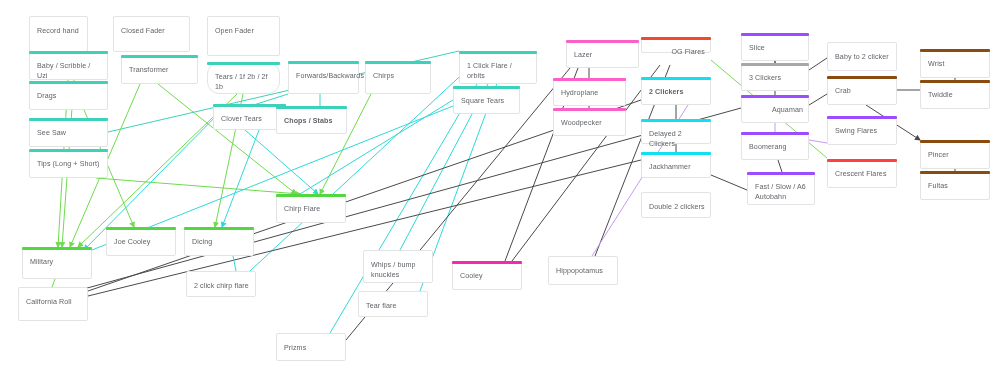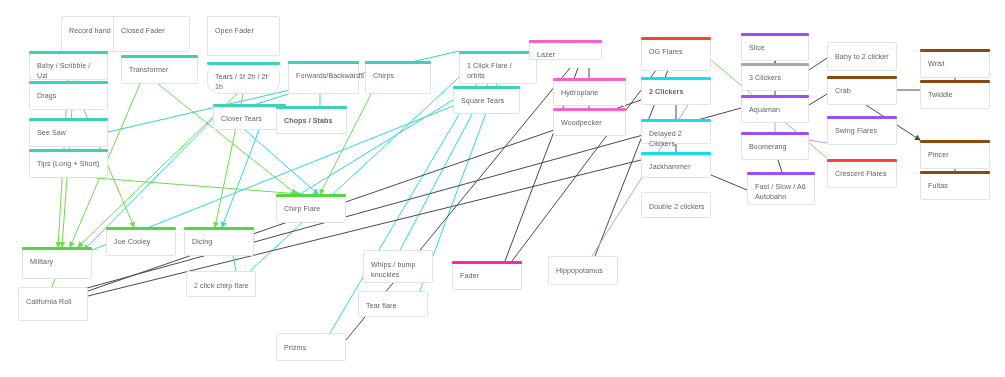--- a/index.html
+++ b/index.html
@@ -73,21 +73,21 @@
       <line x1="809" y1="140" x2="827" y2="143" stroke="#c39bf0" stroke-width="1"></line>
       <line x1="897" y1="90" x2="920" y2="90" stroke="#4a4a4a" stroke-width="1"></line>
       <line x1="866" y1="105" x2="920" y2="140" stroke="#4a4a4a" stroke-width="1" marker-end="url(#arw-edge_dark)"></line>
       <line x1="955" y1="78" x2="955" y2="80" stroke="#4a4a4a" stroke-width="1"></line>
       <line x1="955" y1="169" x2="955" y2="171" stroke="#4a4a4a" stroke-width="1"></line>
       <line x1="55" y1="279" x2="52" y2="287" stroke="#6fdb4d" stroke-width="1"></line>
       <line x1="741" y1="108" x2="80" y2="290" stroke="#4a4a4a" stroke-width="1"></line>
       <line x1="233" y1="256" x2="236" y2="271" stroke="#2fd8d8" stroke-width="1"></line>
     </svg>
   <div id="nodes">
-      <div class="node nobar" style="left: 29px; top: 16px; width: 59px; height: 36px; margin-left: 32px;">
+      <div class="node nobar" style="left: 29px; top: 16px; width: 59px; height: 36px;">
         <div class="lbl">Record hand</div>
       </div>
       <div class="node" style="left: 29px; top: 51px; width: 79px; height: 29px;">
         <div class="bar" style="background: rgb(61, 209, 185);"></div>
         <div class="lbl">Baby / Scribble / Uzi</div>
       </div>
       <div class="node" style="left: 29px; top: 81px; width: 79px; height: 29px;">
         <div class="bar" style="background: rgb(61, 209, 185);"></div>
         <div class="lbl">Drags</div>
       </div>
@@ -130,33 +130,33 @@
         <div class="lbl">Chirps</div>
       </div>
       <div class="node" style="left: 459px; top: 34px; width: 78px; height: 33px; margin-top: 17px;">
         <div class="bar" style="background: rgb(61, 209, 185);"></div>
         <div class="lbl">1 Click Flare / orbits</div>
       </div>
       <div class="node" style="left: 453px; top: 86px; width: 67px; height: 28px;">
         <div class="bar" style="background: rgb(61, 209, 185);"></div>
         <div class="lbl">Square Tears</div>
       </div>
-      <div class="node" style="left: 529px; top: 40px; width: 73px; height: 20px; padding-left: 20px;">
+      <div class="node" style="left: 566px; top: 40px; width: 73px; height: 28px; padding-left: 20px;">
         <div class="bar" style="background: rgb(251, 95, 200);"></div>
         <div class="lbl">Lazer</div>
       </div>
       <div class="node" style="left: 553px; top: 78px; width: 73px; height: 28px;">
         <div class="bar" style="background: rgb(251, 95, 200);"></div>
         <div class="lbl">Hydroplane</div>
       </div>
       <div class="node" style="left: 553px; top: 108px; width: 73px; height: 28px;">
         <div class="bar" style="background: rgb(251, 95, 200);"></div>
         <div class="lbl">Woodpecker</div>
       </div>
-      <div class="node" style="left: 641px; top: 37px; width: 70px; height: 34px;">
+      <div class="node" style="left: 641px; top: 37px; width: 70px; height: 16px; text-align: right;">
         <div class="bar" style="background: rgb(245, 70, 46);"></div>
         <div class="lbl">OG Flares</div>
       </div>
       <div class="node" style="left: 641px; top: 77px; width: 70px; height: 28px; font-weight: bold;">
         <div class="bar" style="background: rgb(18, 224, 240);"></div>
         <div class="lbl">2 Clickers</div>
       </div>
       <div class="node" style="left: 641px; top: 119px; width: 70px; height: 25px;">
         <div class="bar" style="background: rgb(18, 224, 240);"></div>
         <div class="lbl">Delayed 2 Clickers</div>
@@ -169,21 +169,21 @@
         <div class="lbl">Double 2 clickers</div>
       </div>
       <div class="node" style="left: 741px; top: 33px; width: 68px; height: 28px;">
         <div class="bar" style="background: rgb(155, 77, 255);"></div>
         <div class="lbl">Slice</div>
       </div>
       <div class="node" style="left: 741px; top: 63px; width: 68px; height: 28px;">
         <div class="bar" style="background: rgb(168, 168, 168);"></div>
         <div class="lbl">3 Clickers</div>
       </div>
-      <div class="node" style="left: 741px; top: 95px; width: 68px; height: 28px;">
+      <div class="node" style="left: 741px; top: 95px; width: 68px; height: 28px; text-align: right;">
         <div class="bar" style="background: rgb(155, 77, 255);"></div>
         <div class="lbl">Aquaman</div>
       </div>
       <div class="node" style="left: 741px; top: 132px; width: 68px; height: 28px;">
         <div class="bar" style="background: rgb(155, 77, 255);"></div>
         <div class="lbl">Boomerang</div>
       </div>
       <div class="node" style="left: 747px; top: 172px; width: 68px; height: 33px;">
         <div class="bar" style="background: rgb(155, 77, 255);"></div>
         <div class="lbl">Fast / Slow / A6 Autobahn</div>
@@ -245,19 +245,19 @@
         <div class="lbl">Whips / bump knuckles</div>
       </div>
       <div class="node nobar" style="left: 358px; top: 291px; width: 70px; height: 26px;">
         <div class="lbl">Tear flare</div>
       </div>
       <div class="node nobar" style="left: 276px; top: 333px; width: 70px; height: 28px;">
         <div class="lbl">Prizms</div>
       </div>
       <div class="node" style="left: 452px; top: 261px; width: 70px; height: 29px;">
         <div class="bar" style="background: rgb(247, 39, 176);"></div>
-        <div class="lbl">Fader</div>
+        <div class="lbl">Cooley</div>
       </div>
       <div class="node nobar" style="left: 548px; top: 256px; width: 70px; height: 29px;">
         <div class="lbl">Hippopotamus</div>
       </div>
     </div>
 </div>
 
 </body></html>

